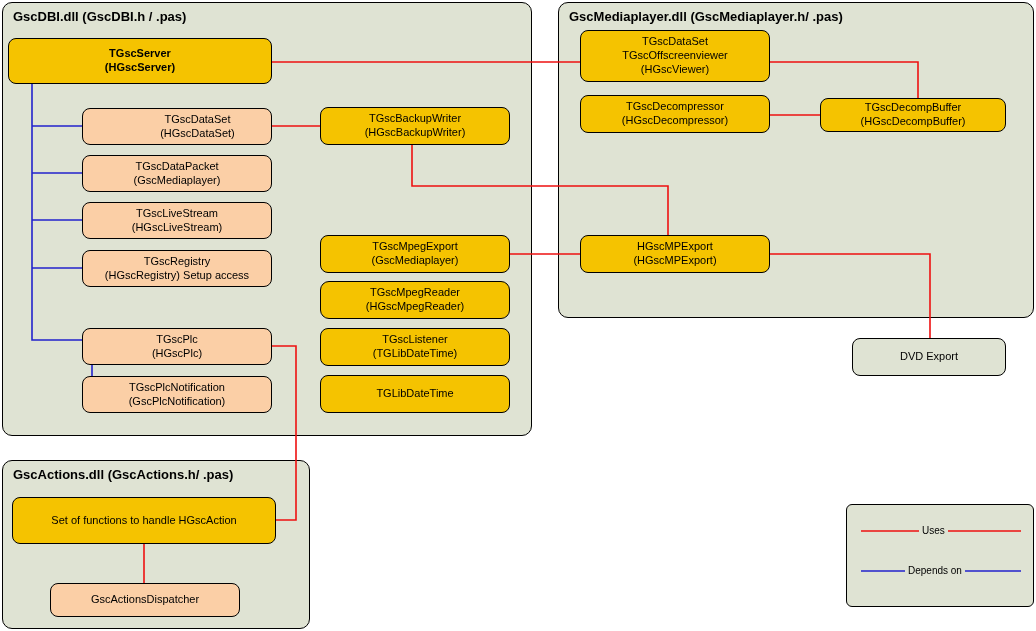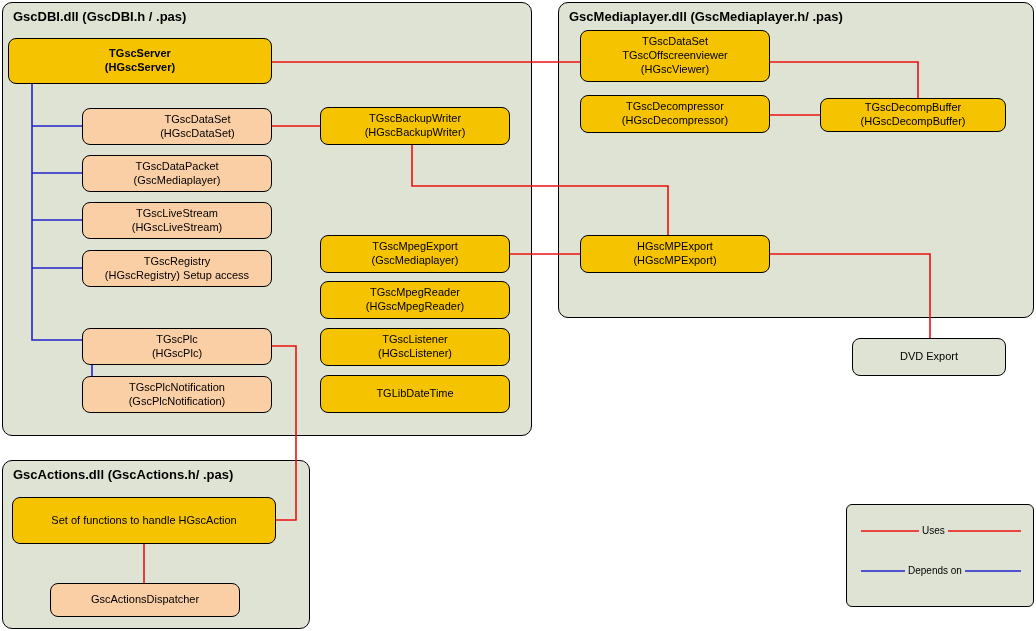--- a/index.html
+++ b/index.html
@@ -194,31 +194,31 @@
     </span>
   </div>
 
   <div class="node gold" style="left:320px; top:235px; width:190px; height:38px;">
     <span>
       <span>TGscMpegExport</span><br>
       <span>(GscMediaplayer)</span>
     </span>
   </div>
 
-  <div class="node gold" style="left:320px; top:281px; width:190px; height:38px;">
+  <div class="node gold" style="left:320px; top:281px; width:190px; height:38px;border-radius:9px;">
     <span>
       <span>TGscMpegReader</span><br>
       <span>(HGscMpegReader)</span>
     </span>
   </div>
 
   <div class="node gold" style="left:320px; top:328px; width:190px; height:38px;">
     <span>
       <span>TGscListener</span><br>
-      <span>(HGscListener)</span>
+      <span>(TGLibDateTime)</span>
     </span>
   </div>
 
   <div class="node gold" style="left:320px; top:375px; width:190px; height:38px;">
     <span>TGLibDateTime</span>
   </div>
 
   <div class="node gold" style="left:580px; top:30px; width:190px; height:52px;">
     <span>
       <span>TGscDataSet</span><br>

